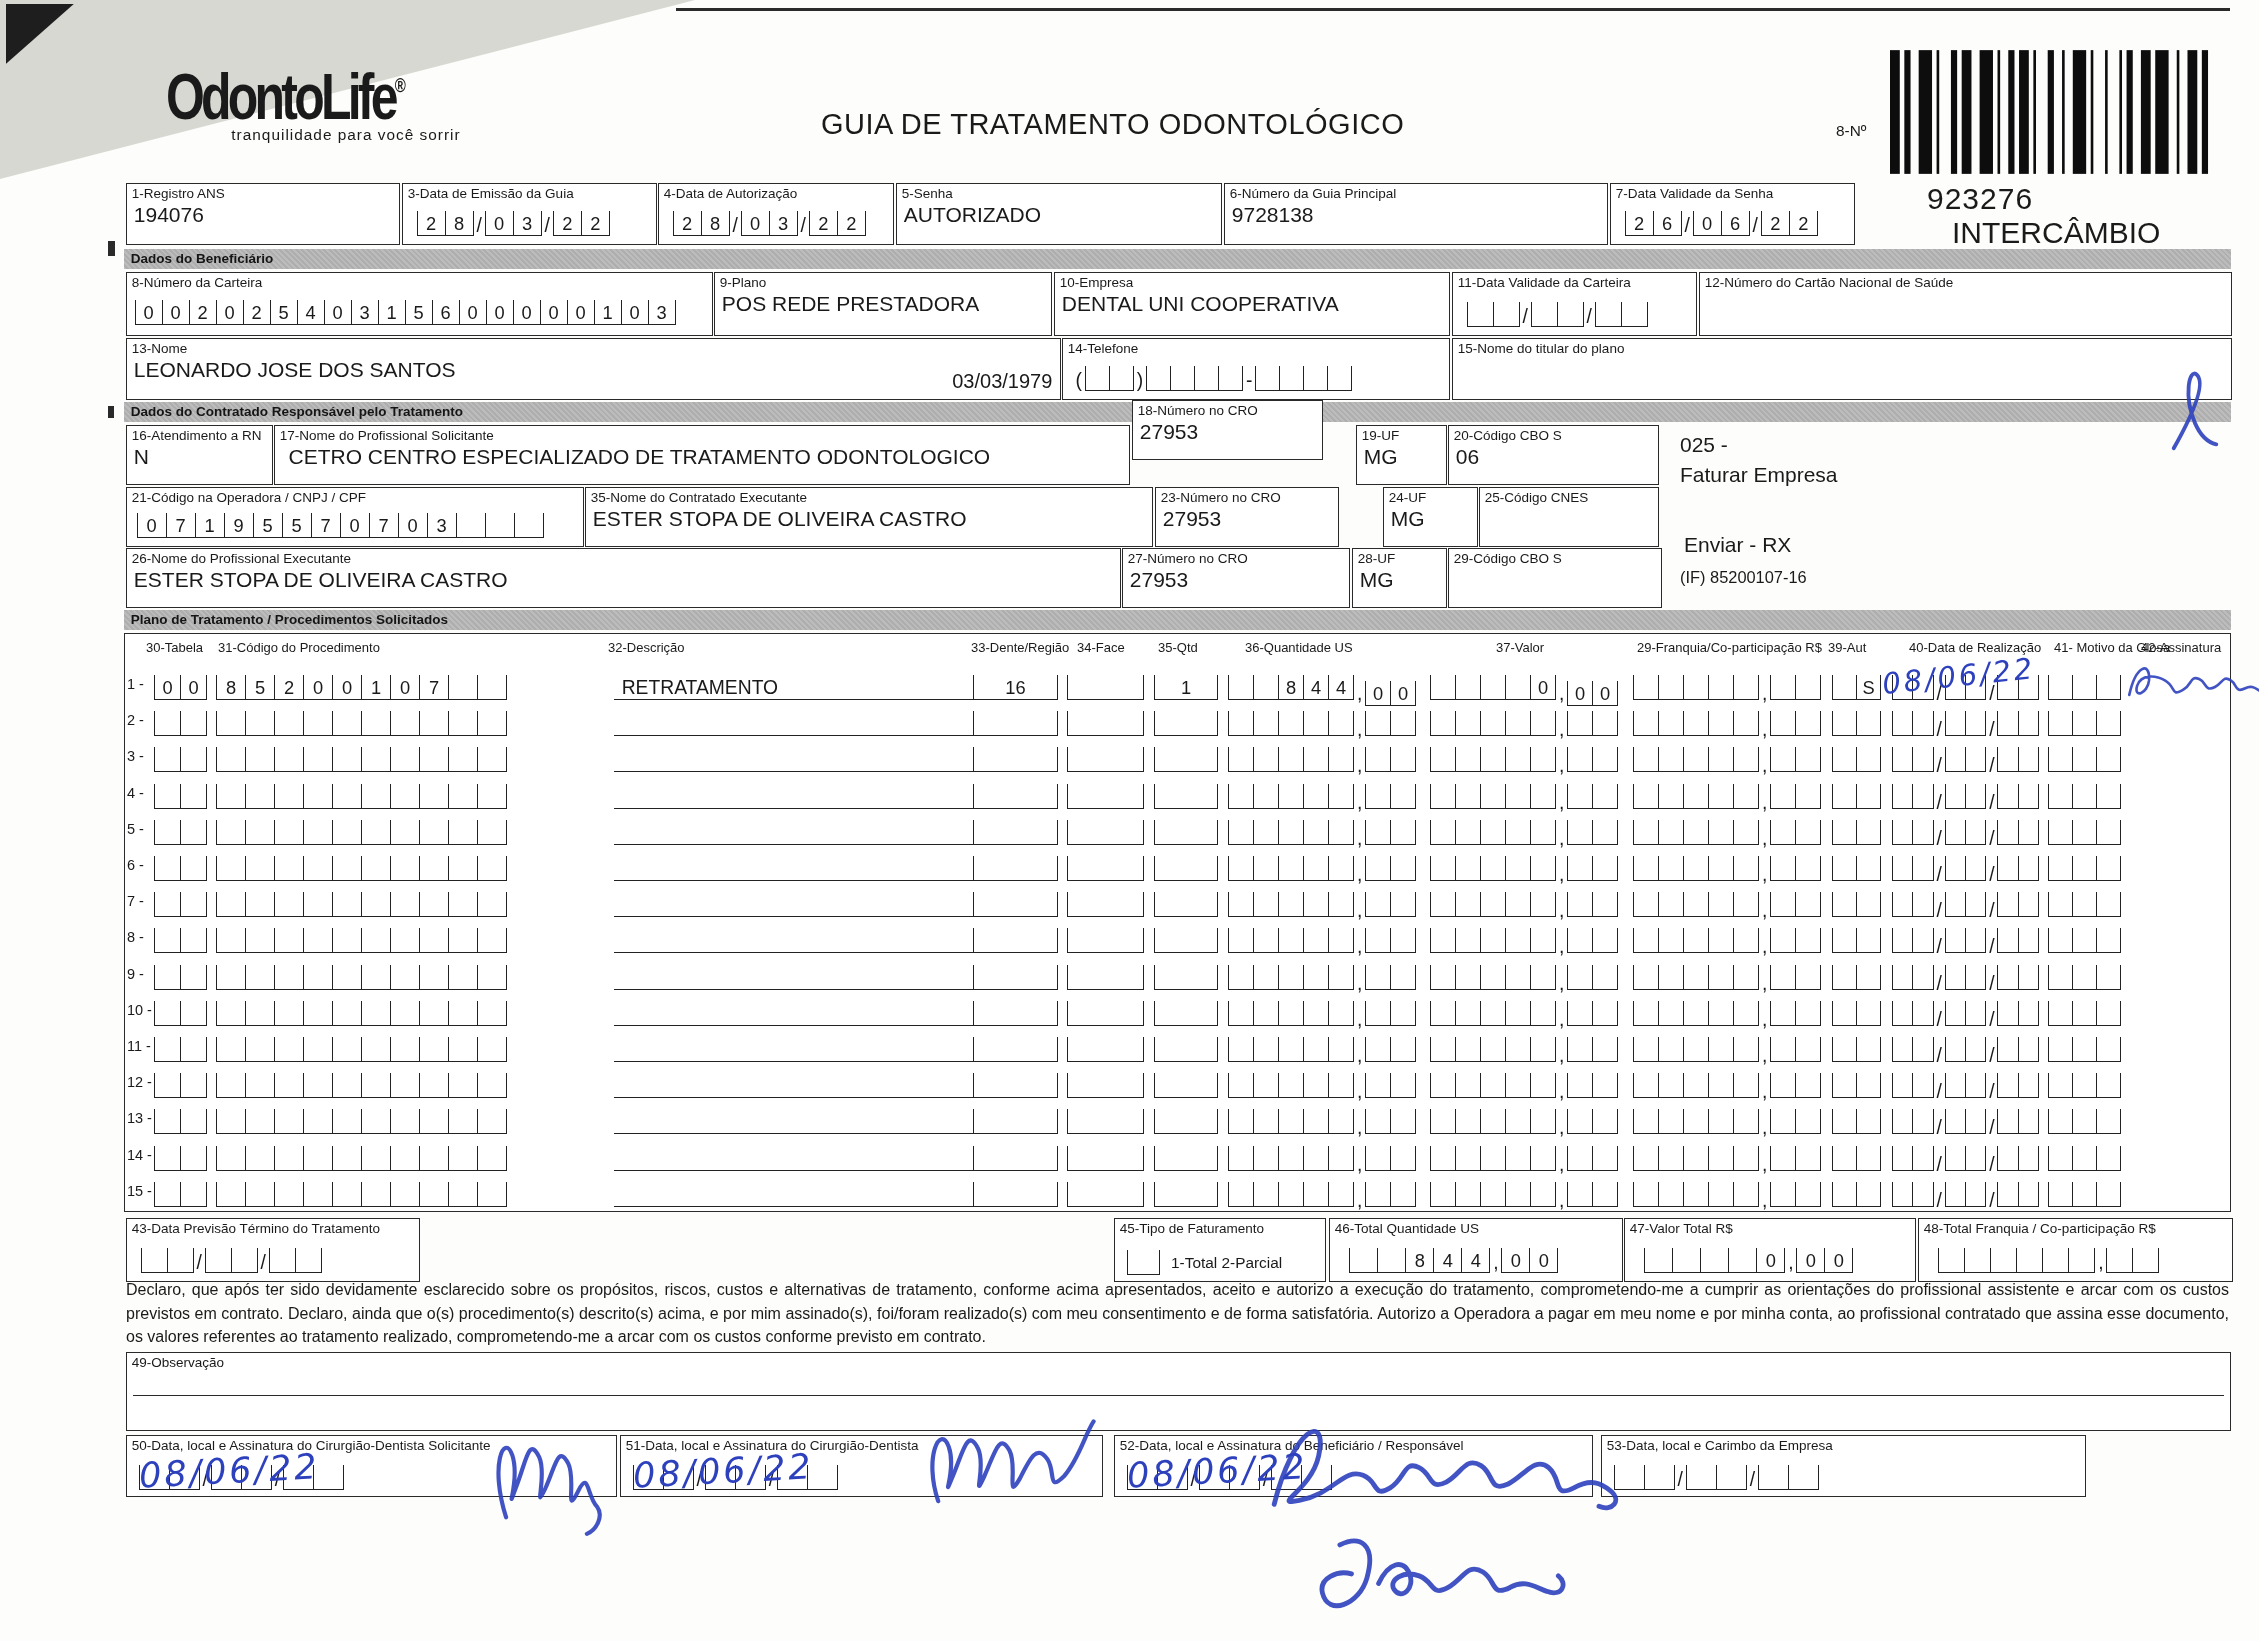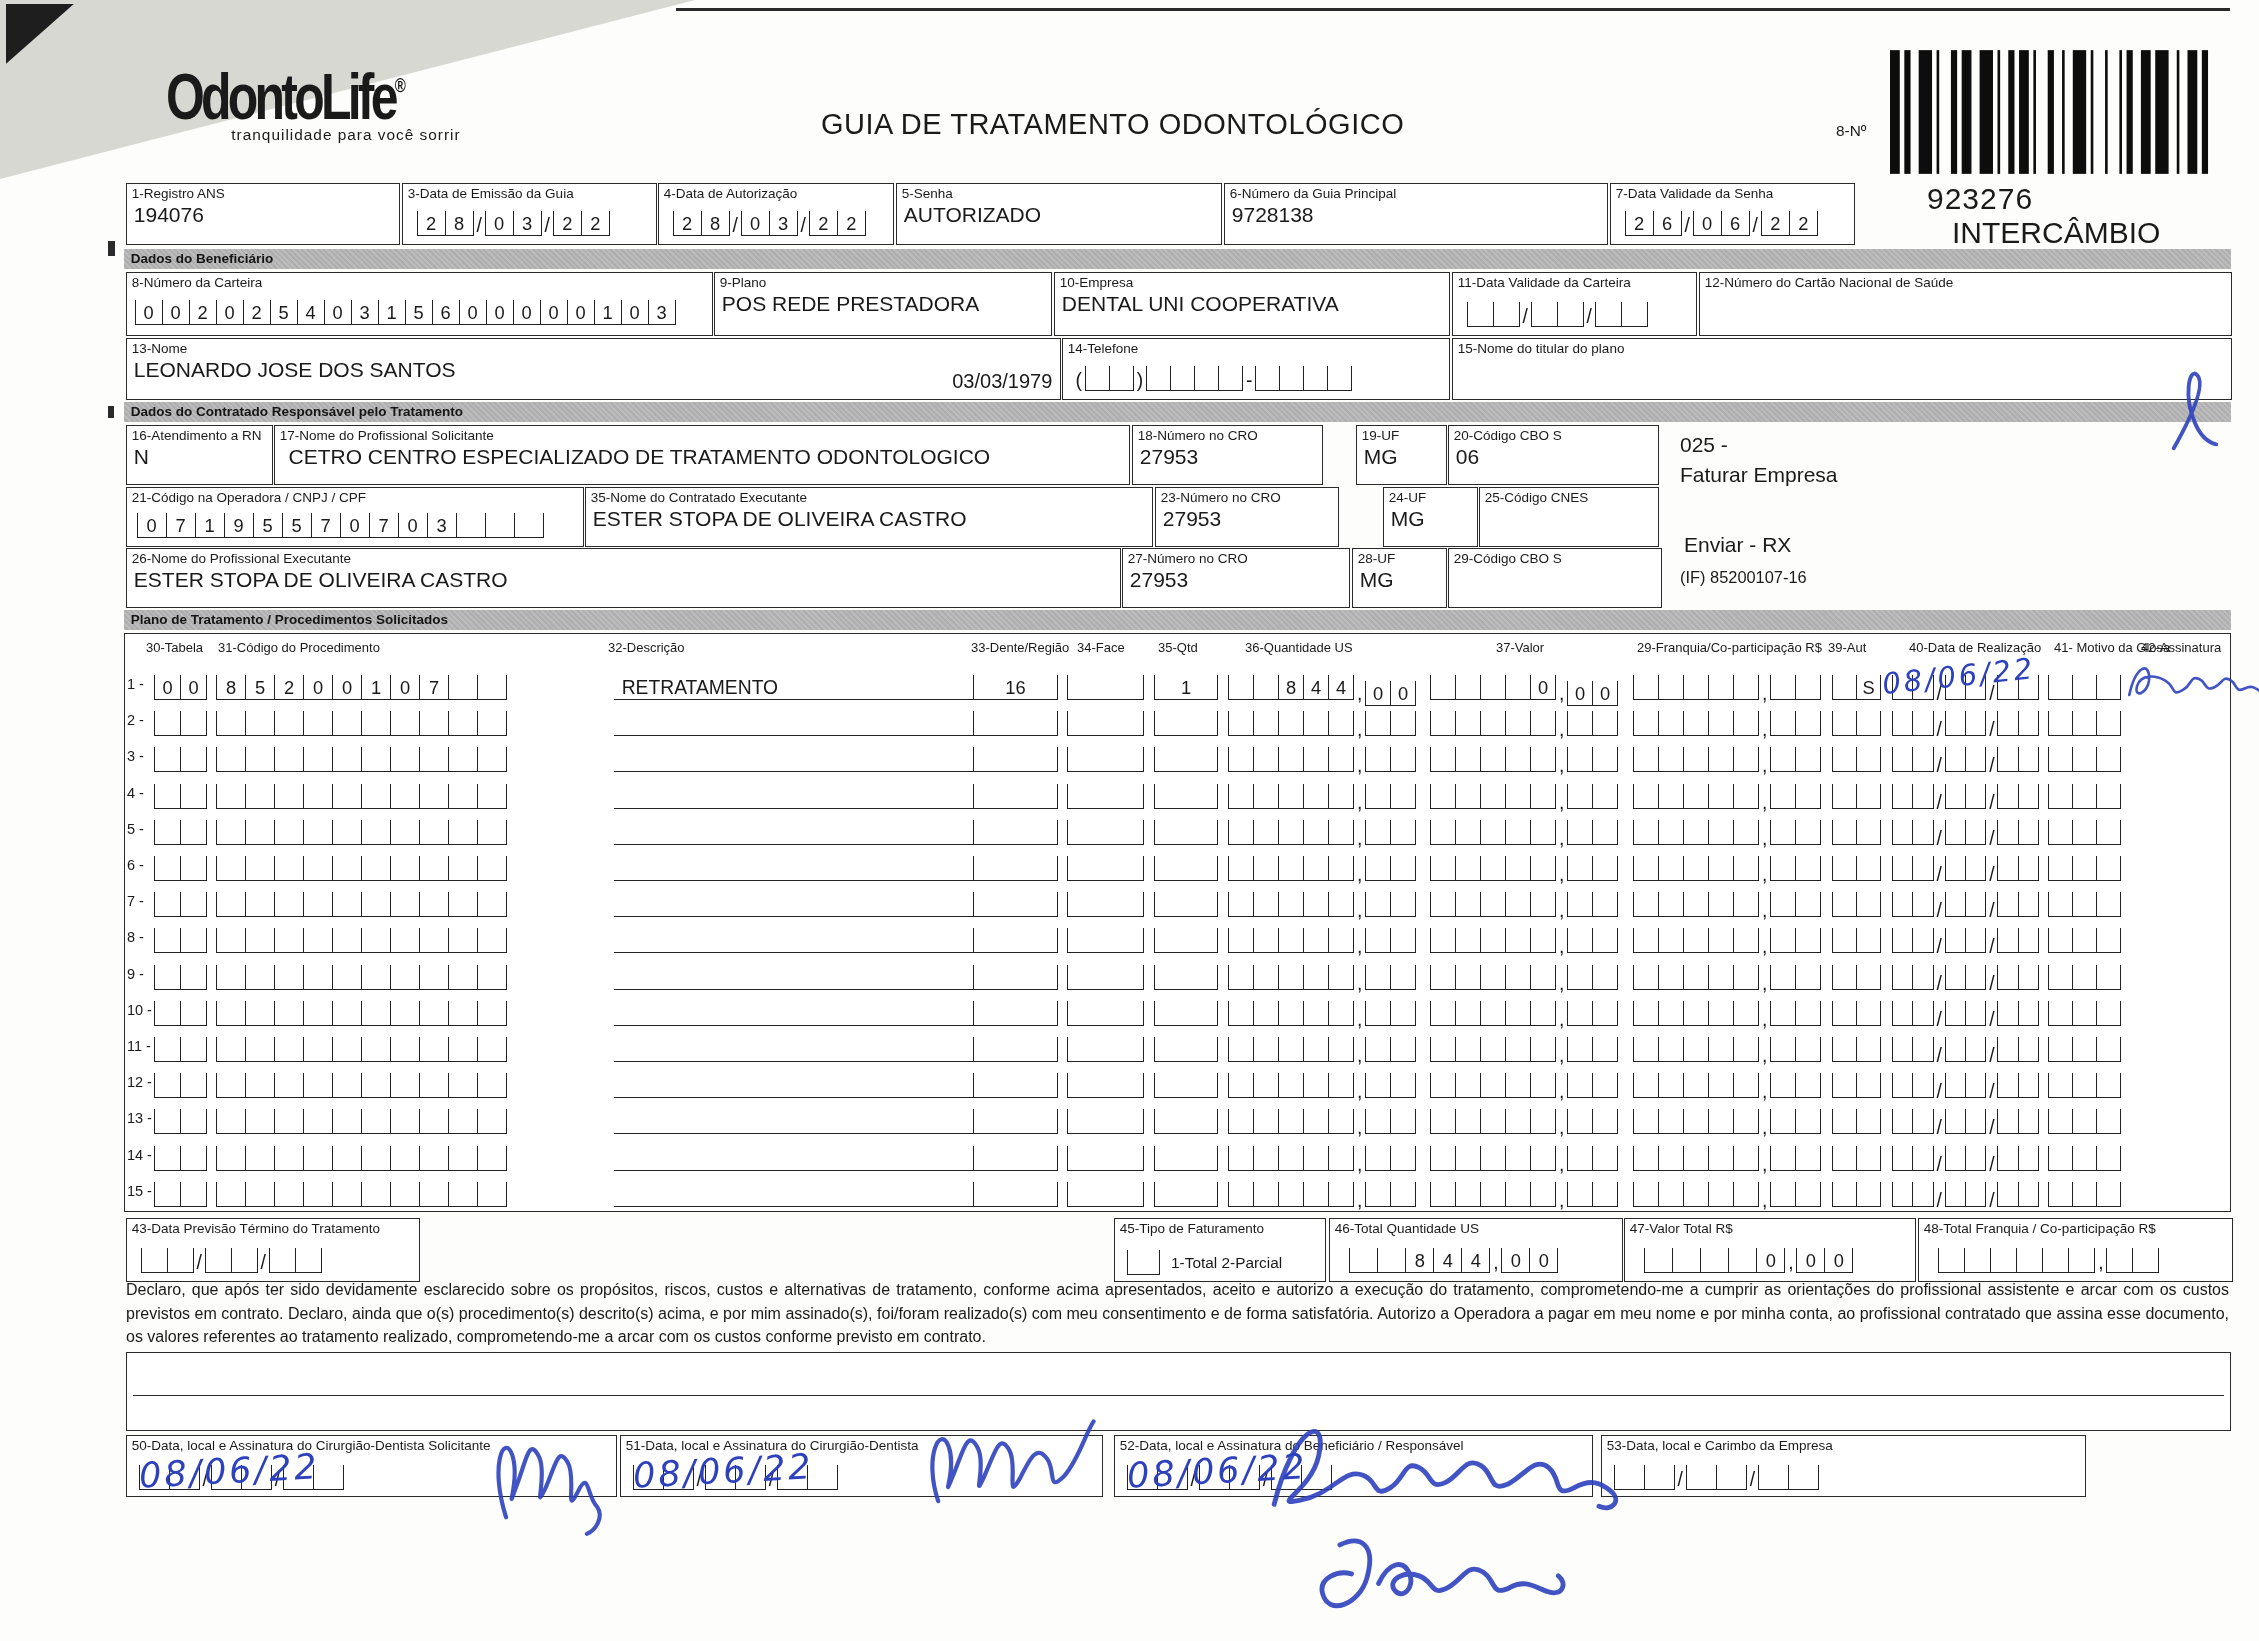--- a/index.html
+++ b/index.html
@@ -275,21 +275,21 @@
   <div class="sectbar" style="top:402px;">Dados do Contratado Responsável pelo Tratamento</div>
 
   <div class="box" style="left:126px;top:425px;width:145px;height:58px;">
     <div class="lbl">16-Atendimento a RN</div>
     <div class="val big">N</div>
   </div>
   <div class="box" style="left:274px;top:425px;width:854px;height:58px;">
     <div class="lbl">17-Nome do Profissional Solicitante</div>
     <div class="val big" style="padding-left:13.5px;">CETRO CENTRO ESPECIALIZADO DE TRATAMENTO ODONTOLOGICO</div>
   </div>
-  <div class="box" style="left:1132px;top:425px;width:189px;height:58px;">
+  <div class="box" style="left:1132px;top:400px;width:189px;height:58px;">
     <div class="lbl">18-Número no CRO</div>
     <div class="val big">27953</div>
   </div>
   <div class="box" style="left:1356px;top:425px;width:89px;height:58px;">
     <div class="lbl">19-UF</div>
     <div class="val big">MG</div>
   </div>
   <div class="box" style="left:1448px;top:425px;width:209px;height:58px;">
     <div class="lbl">20-Código CBO S</div>
     <div class="val big">06</div>
@@ -1630,20 +1630,21 @@
         <span class="comb">
           <span class="cell" style="width: 25px;"></span>
           <span class="cell" style="width: 25px;"></span>
         </span>
       </div>
   </div>
 
   <div id="declaration">Declaro, que após ter sido devidamente esclarecido sobre os propósitos, riscos, custos e alternativas de tratamento, conforme acima apresentados, aceito e autorizo a execução do tratamento, comprometendo-me a cumprir as orientações do profissional assistente e arcar com os custos previstos em contrato. Declaro, ainda que o(s) procedimento(s) descrito(s) acima, e por mim assinado(s), foi/foram realizado(s) com meu consentimento e de forma satisfatória. Autorizo a Operadora a pagar em meu nome e por minha conta, ao profissional contratado que assina esse documento, os valores referentes ao tratamento realizado, comprometendo-me a arcar com os custos conforme previsto em contrato.</div>
 
   <div class="box" style="left:126px;top:1352px;width:2103px;height:77px;">
+    <div class="lbl">49-Observação</div>
     <div class="obs-line" style="top:42px;"></div>
   </div>
 
   <div class="box" style="left:126px;top:1435px;width:489px;height:60px;">
     <div class="lbl">50-Data, local e Assinatura do Cirurgião-Dentista Solicitante</div>
     <div class="combwrap" style="left:11.6px;top:29px;">
         <span class="comb">
           <span class="cell" style="width: 29px;"></span>
           <span class="cell" style="width: 29px;"></span>
         </span>

